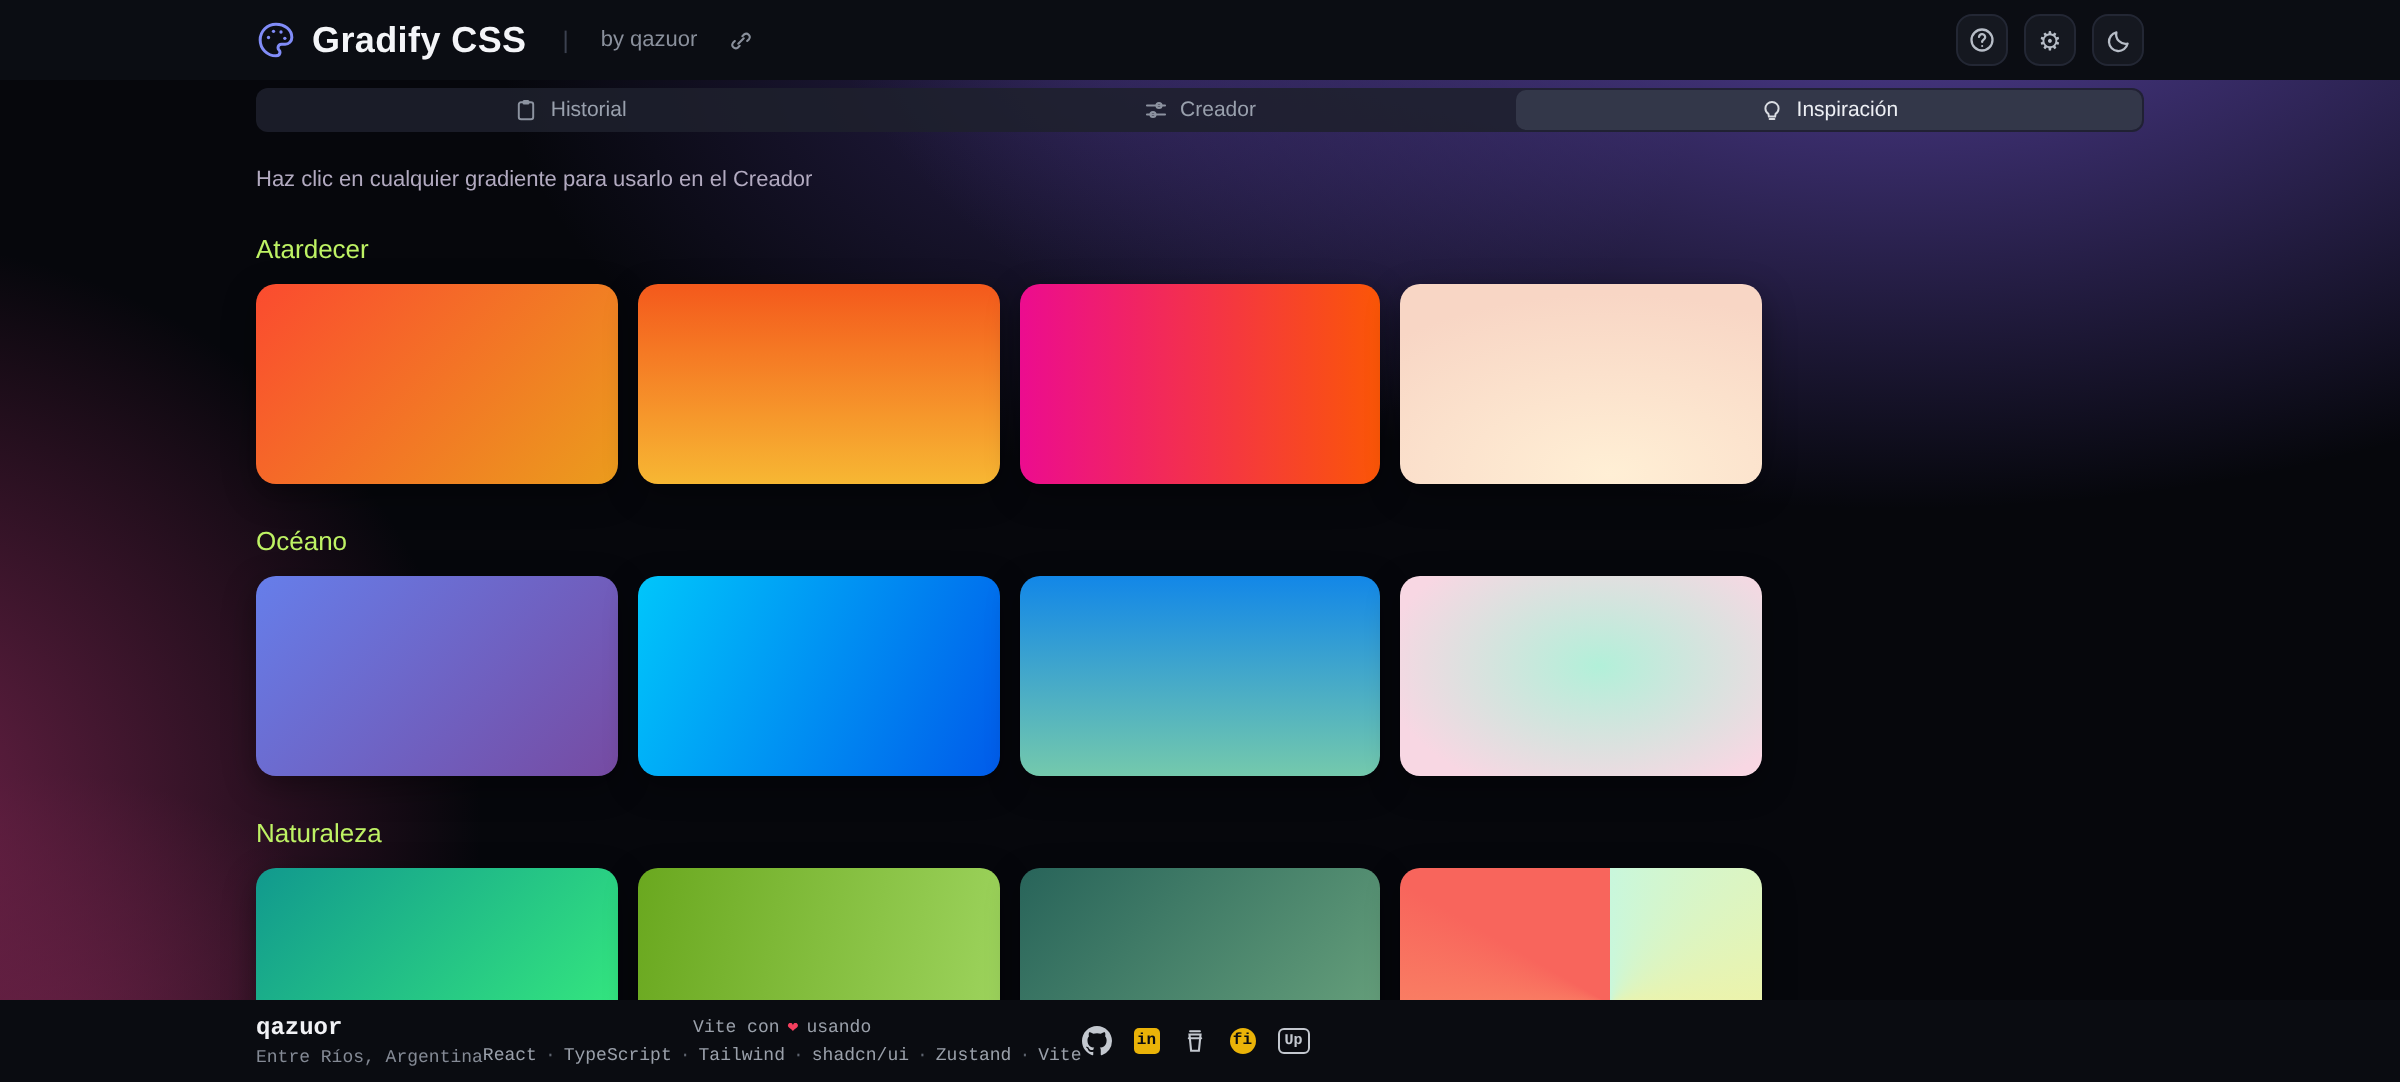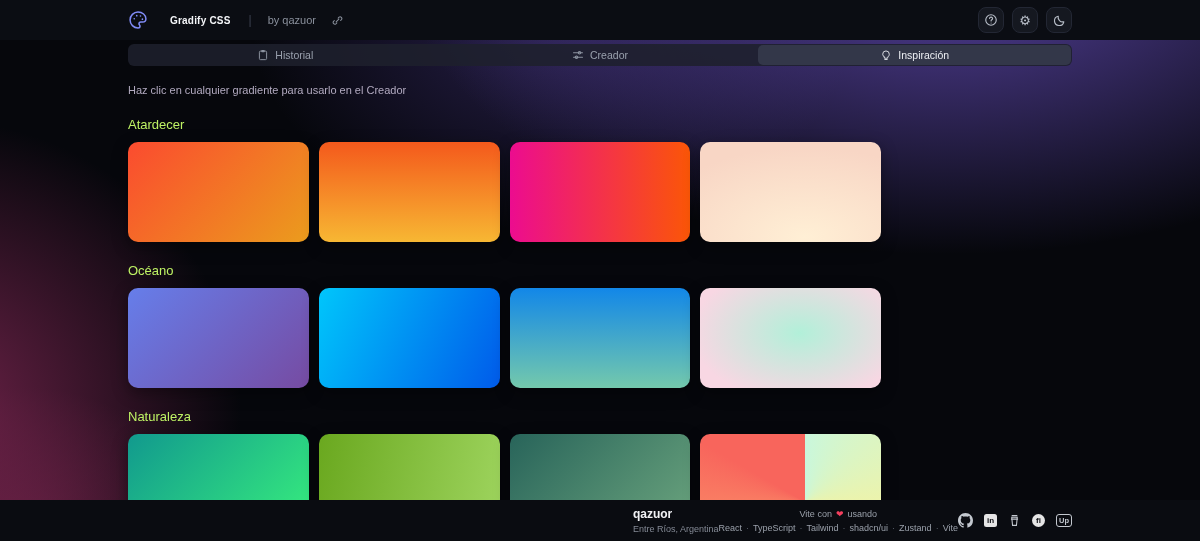--- a/index.html
+++ b/index.html
@@ -20,21 +20,21 @@
   }
 
   
   .header {
     position:relative; z-index:3; height:40px; background:#0b0d13;
     display:flex; align-items:center;
   }
   .header-inner { width:944px; margin:0 auto; display:flex; align-items:center; justify-content:space-between; }
   .brand { display:flex; align-items:center; gap:8px; }
   .brand svg { display:block; }
-  .app-title { font-size:10px; font-weight:700; color:#f4f5f8; letter-spacing:.2px;margin-left:14px; }
+  .app-title { font-size:18px; font-weight:700; color:#f4f5f8; letter-spacing:.2px; }
   .brand-sep { color:#3c4150; font-size:12px; margin:0 8px 0 10px; }
   .byline { font-size:11px; color:#8a909c; display:flex; align-items:center; gap:16px; }
   .byline svg { display:block; }
   .header-actions { display:flex; gap:8px; }
   .icon-btn {
     width:26px; height:26px; border-radius:8px; background:#151820; border:1px solid #232734;
     color:#b7bdc7; display:flex; align-items:center; justify-content:center; cursor:pointer;
     font-size:13px; line-height:1;
   }
   .icon-btn svg { display:block; }
@@ -61,33 +61,33 @@
   .gradient-card {
     height:100px; border-radius:10px; cursor:pointer;
     box-shadow:0 5px 16px rgba(0,0,0,.38);
   }
 
   
   .footer {
     position:absolute; left:0; right:0; bottom:0; height:41px; z-index:3;
     background:#0a0c11;
   }
-  .footer-inner { width:944px; margin:0 auto; height:100%; display:flex; align-items:center; justify-content:flex-end; }
+  .footer-inner { width:944px; margin:0 auto; height:100%; display:flex; align-items:center; justify-content:flex-start;font-family:Liberation Mono, monospace; }
   .f-left .author { font-size:12px; font-weight:700; color:#f1f2f5; }
   .f-left .location { font-size:9px; color:#848a95; margin-top:3px; }
   .f-center { text-align:center; font-size:9px; color:#9aa0aa; }
   .f-center .line1 { display:flex; align-items:center; justify-content:center; gap:4px; }
   .heart { color:#f43f5e; font-size:9px; }
   .tech-row { margin-top:4px; }
   .tech-item { color:#9aa0aa; }
   .tech-sep { color:#5d636e; margin:0 4px; }
   .f-right { display:flex; align-items:center; gap:11px; color:#c3c8cf; }
   .social { cursor:pointer; display:flex; align-items:center; justify-content:center; }
   .badge-in, .badge-fi {
-    background:#e5e5e5; color:#0a0c11; font-weight:700; font-size:8px;
+    background:#eab308; color:#0a0c11; font-weight:700; font-size:8px;
     display:flex; align-items:center; justify-content:center;
   }
   .badge-in { width:13px; height:13px; border-radius:2.5px; }
   .badge-fi { width:13px; height:13px; border-radius:50%; }
   .badge-up {
     min-width:16px; height:13px; border:1.4px solid #c3c8cf; border-radius:3px;
     color:#c3c8cf; font-weight:700; font-size:7.5px; display:flex; align-items:center; justify-content:center;
     padding:0 1px;
   }
 </style>

